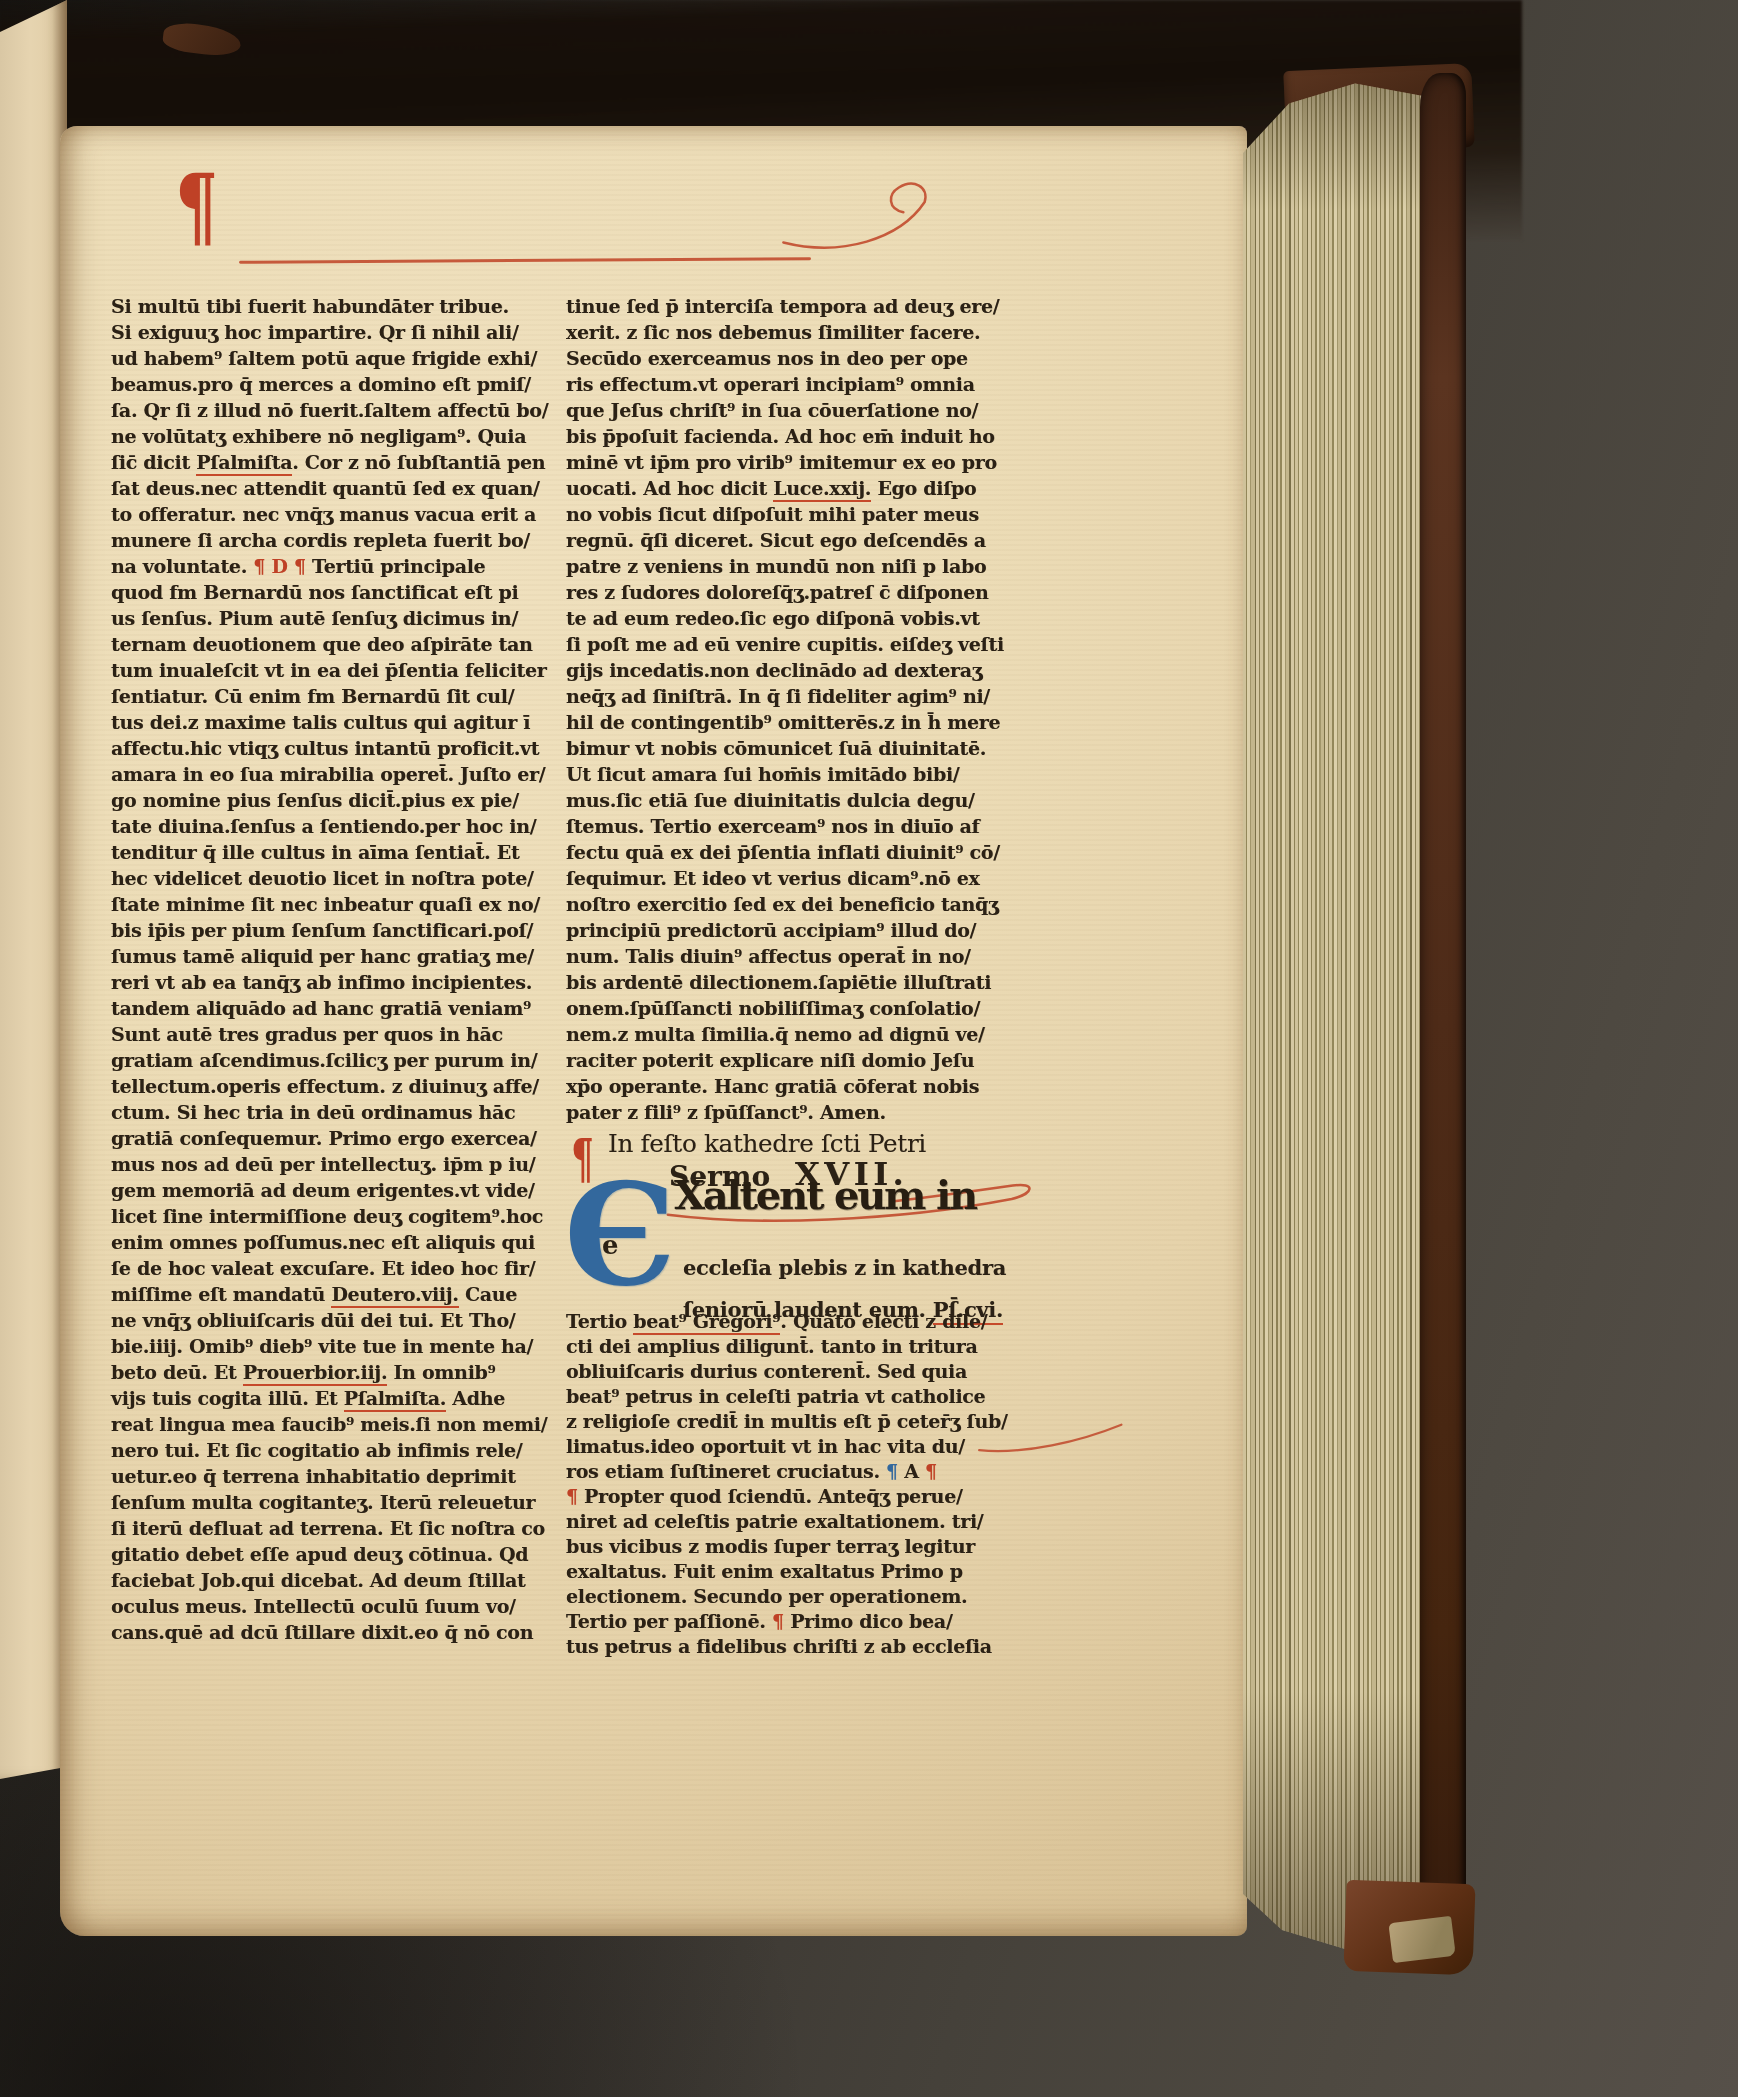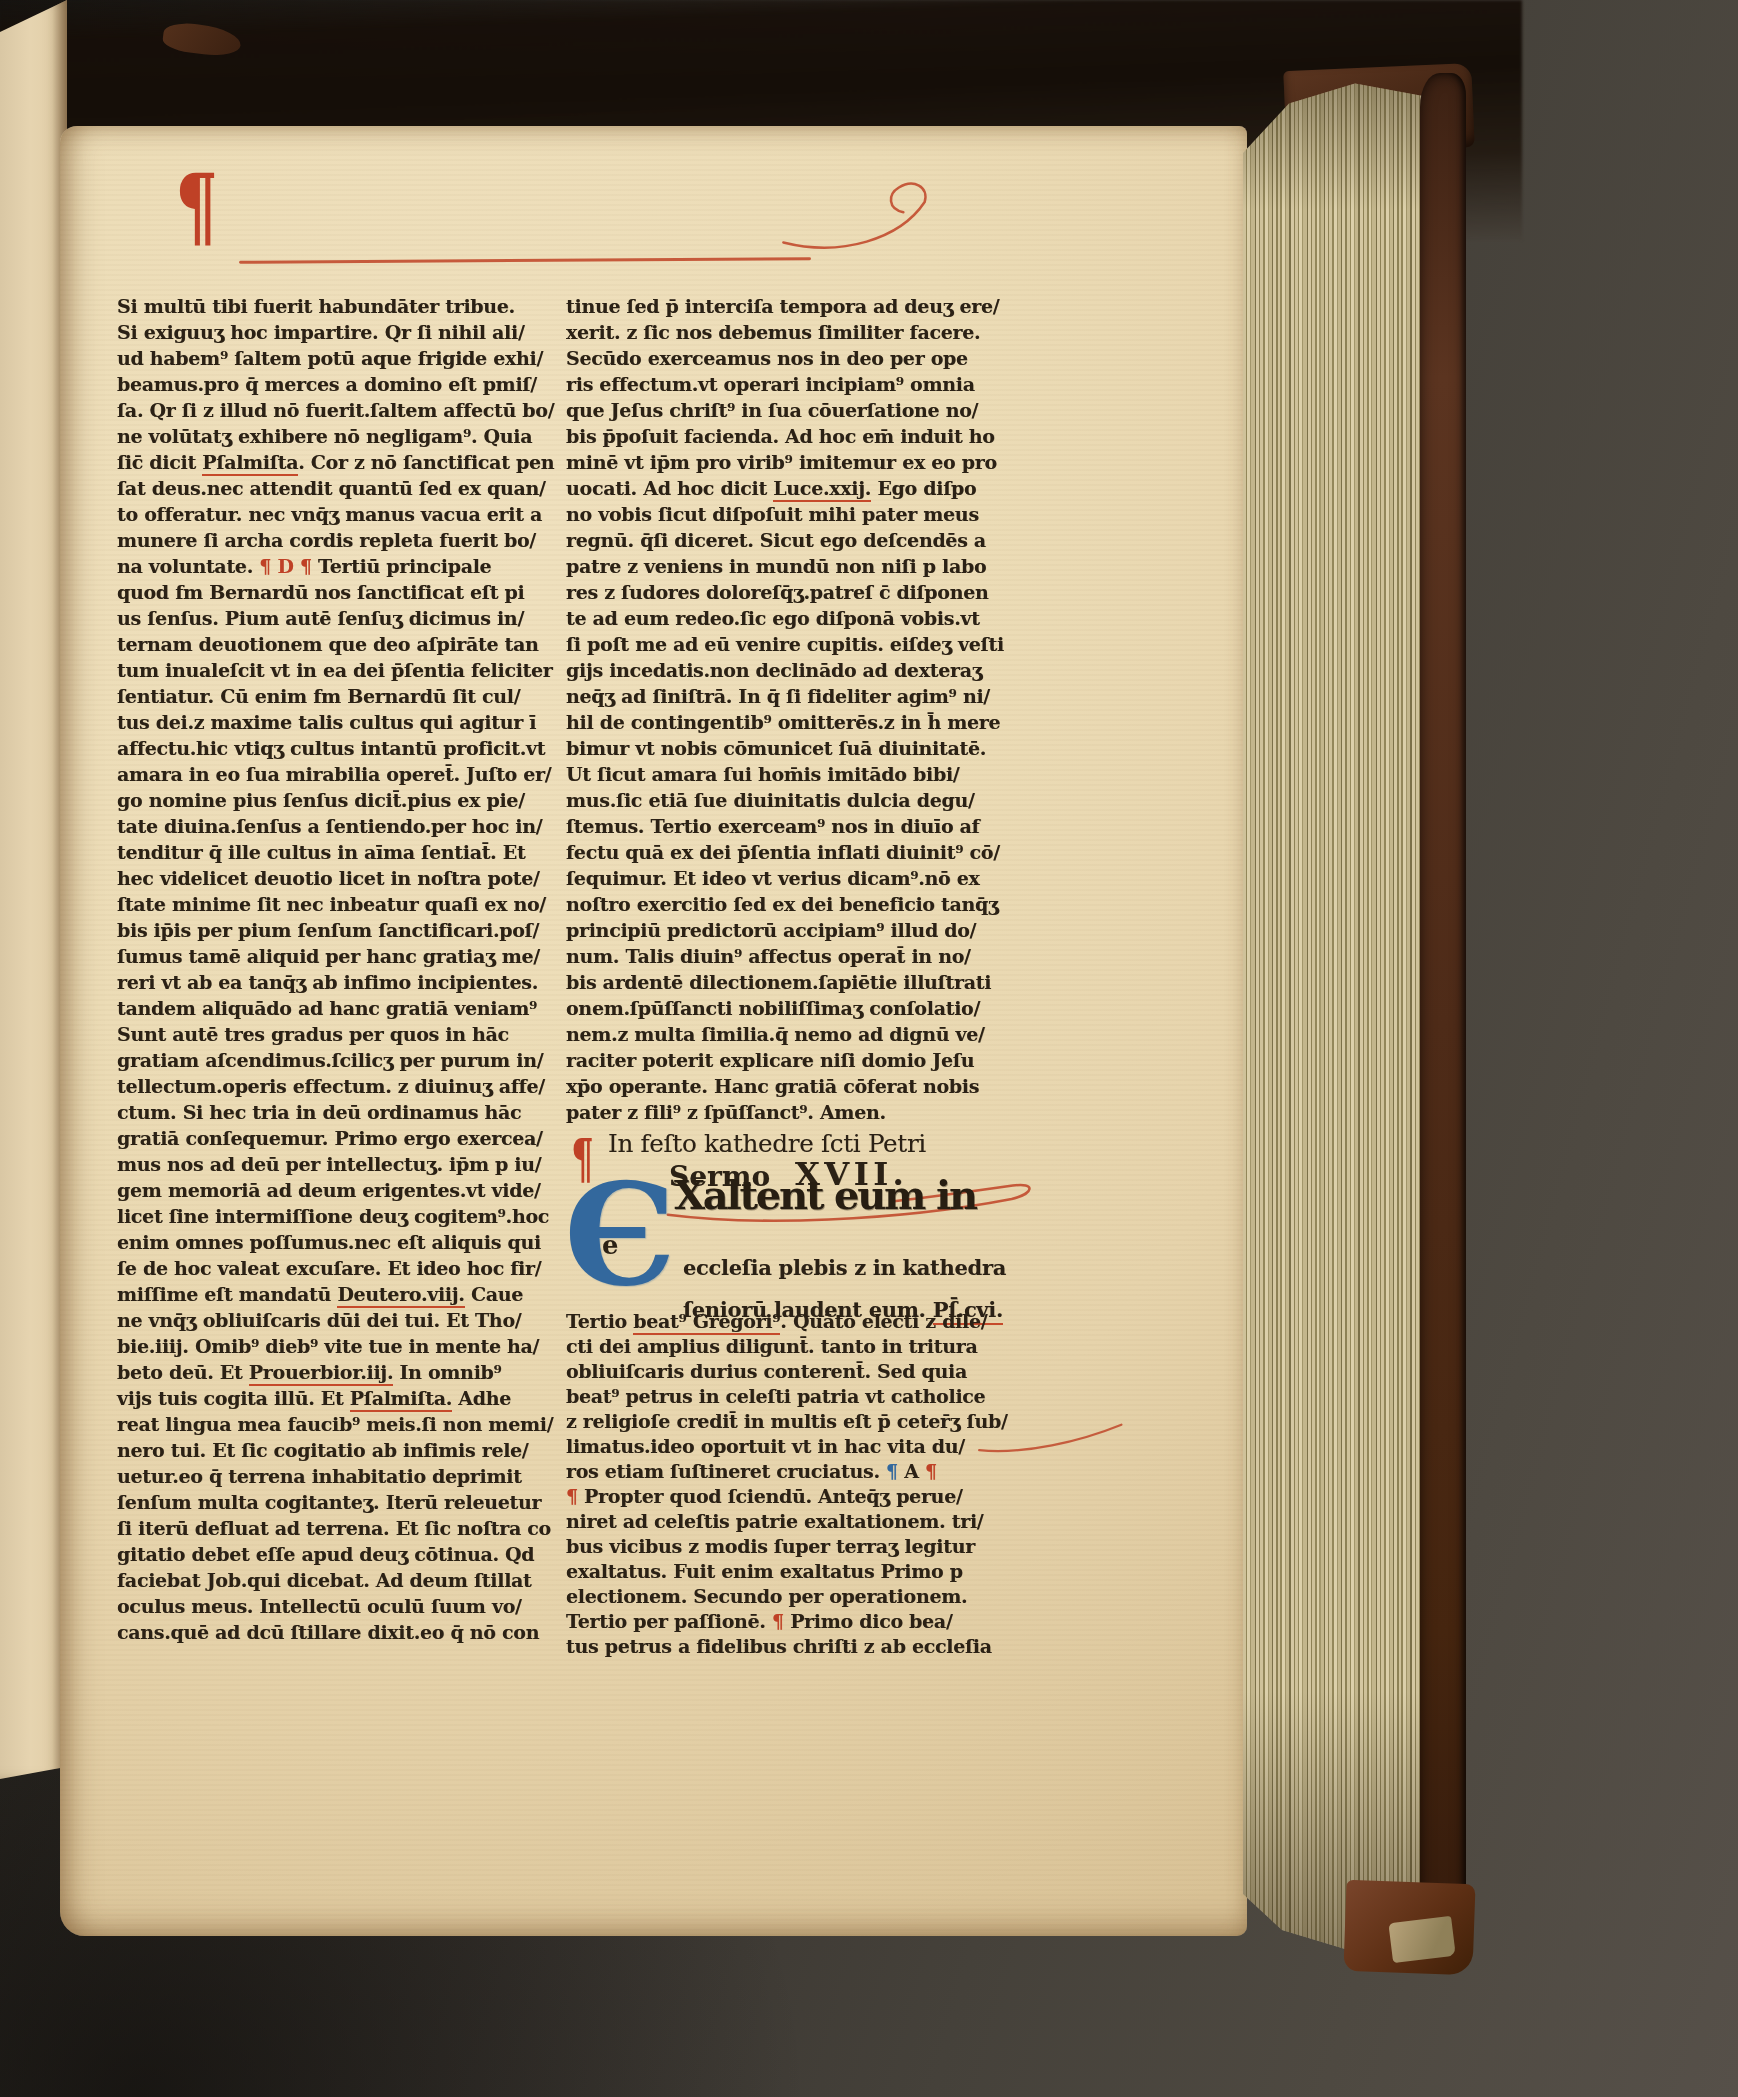--- a/index.html
+++ b/index.html
@@ -140,28 +140,28 @@
   <div class="leather-top-corner"></div>
 
   <div class="main-page">
 
     <div class="headline-paraph">¶</div>
     <div class="headline-underline"></div>
     <svg class="fl" style="left:720px; top:49px;" width="157" height="90" viewBox="0 0 280 160">
       <path d="M6,120 C110,146 214,114 258,48 C266,20 238,6 212,22 C192,34 192,60 220,66" fill="none" stroke="#c0482a" stroke-width="4.5" stroke-linecap="round" opacity=".88"></path>
     </svg>
 
-    <div class="col" style="left:57px; top:167px; width:454px;">
+    <div class="col" style="left:51px; top:167px; width:454px;">
         <div class="tl"><span>Si multū tibi fuerit habundāter tribue.</span></div>
         <div class="tl"><span>Si exiguuʒ hoc impartire. Qr ſi nihil ali/</span></div>
         <div class="tl"><span>ud habem⁹ ſaltem potū aque frigide exhi/</span></div>
         <div class="tl"><span>beamus.pro q̄ merces a domino eſt pmiſ/</span></div>
         <div class="tl"><span>ſa. Qr ſi z illud nō fuerit.ſaltem affectū bo/</span></div>
         <div class="tl"><span>ne volūtatʒ exhibere nō negligam⁹. Quia</span></div>
-        <div class="tl"><span>ſic̄ dicit </span><span class="u">Pſalmiſta</span><span>. Cor z nō ſanctificat pen</span></div>
+        <div class="tl"><span>ſic̄ dicit </span><span class="u">Pſalmiſta</span><span>. Cor z nō ſubſtantiā pen</span></div>
         <div class="tl"><span>ſat deus.nec attendit quantū ſed ex quan/</span></div>
         <div class="tl"><span>to offeratur. nec vnq̄ʒ manus vacua erit a</span></div>
         <div class="tl"><span>munere ſi archa cordis repleta fuerit bo/</span></div>
         <div class="tl"><span>na voluntate. </span><span class="red">¶ D ¶ </span><span>Tertiū principale</span></div>
         <div class="tl"><span>quod fm Bernardū nos ſanctificat eſt pi</span></div>
         <div class="tl"><span>us ſenſus. Pium autē ſenſuʒ dicimus in/</span></div>
         <div class="tl"><span>ternam deuotionem que deo aſpirāte tan</span></div>
         <div class="tl"><span>tum inualeſcit vt in ea dei p̄ſentia feliciter</span></div>
         <div class="tl"><span>ſentiatur. Cū enim fm Bernardū ſit cul/</span></div>
         <div class="tl"><span>tus dei.z maxime talis cultus qui agitur ī</span></div>

